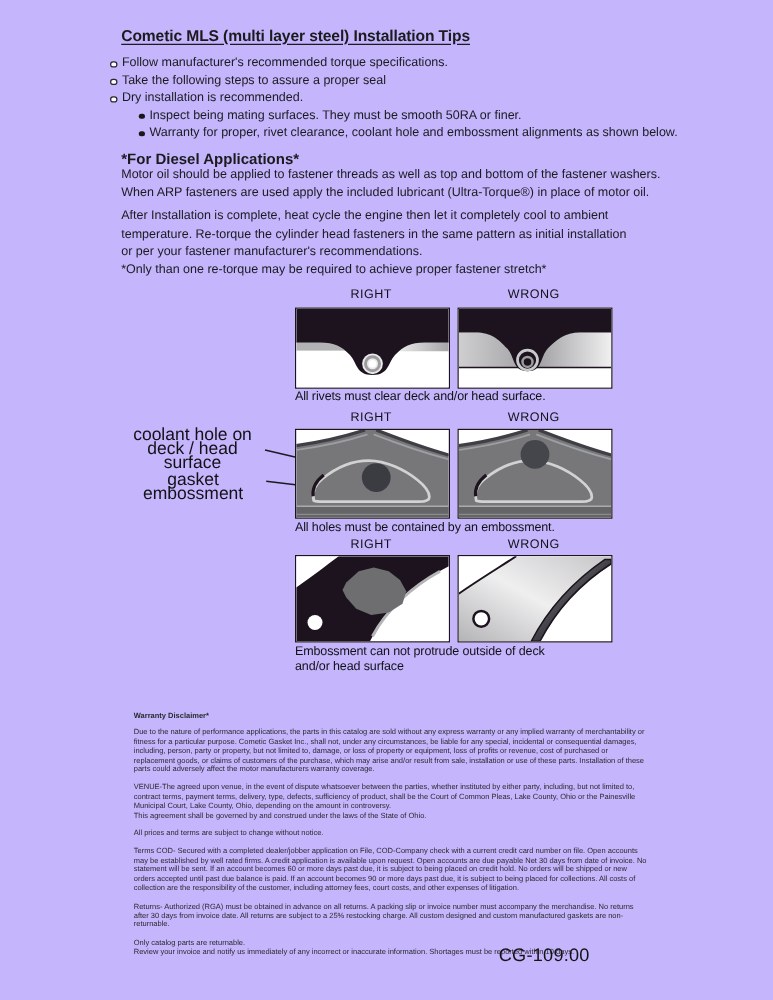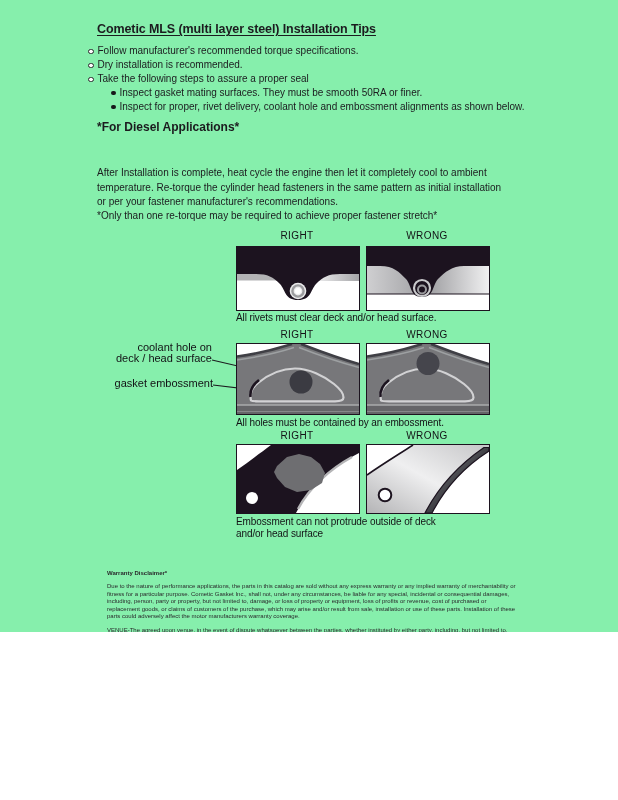--- a/index.html
+++ b/index.html
@@ -1,17 +1,17 @@
 <!DOCTYPE html>
 <html><head>
 <meta charset="utf-8">
 <style>
   html,body{margin:0;padding:0;background:#ffffff;}
   .page{
-    position:relative;width:618px;height:632px;background:#86efac;overflow:hidden;
+    position:relative;width:618px;height:800px;background:#c4b5fd;overflow:hidden;
     font-family:"Liberation Sans","DejaVu Sans",sans-serif;color:#1b1b1e;
   }
   .title{
     position:absolute;left:97px;top:22px;font-size:12.5px;font-weight:bold;
     letter-spacing:-0.1px;text-decoration:underline;text-underline-offset:2px;
   }
   .tips{position:absolute;left:88px;top:44px;font-size:10px;line-height:14px;width:470px;}
   .tip-row{display:flex;align-items:flex-start;}
   .tip-row.l2{padding-left:23px;}
   .marker{flex:0 0 auto;margin:4.5px 4px 0 0;}
@@ -20,21 +20,21 @@
   .diesel-heading{position:absolute;left:97px;top:120px;font-size:12px;font-weight:bold;}
   .para{position:absolute;left:97px;width:470px;font-size:10px;line-height:14.5px;white-space:pre-line;}
   .p1{top:133px;}
   .p2{top:166px;}
   .note{top:209px;}
   .dlabel{position:absolute;width:122px;text-align:center;font-size:10px;letter-spacing:0.4px;color:#121215;}
   .dbox{position:absolute;width:122px;border:1.5px solid #1c131f;background:#fff;}
   .dbox svg{display:block;width:100%;height:100%;}
   .h63{height:63px;} .h70{height:70px;} .h68{height:68px;}
   .dcap{position:absolute;left:236px;font-size:10px;font-weight:normal;letter-spacing:-0.1px;line-height:11.5px;white-space:pre-line;color:#121215;}
-  .side-label{position:absolute;text-align:right;font-size:11px;line-height:11px;white-space:pre-line;color:#121215;}
+  .side-label{position:absolute;text-align:center;font-size:14px;line-height:11px;white-space:pre-line;color:#121215;}
   .side-coolant{left:96px;width:116px;top:342px;}
   .side-emboss{left:96px;width:117px;top:378px;}
   .leader-overlay{position:absolute;left:110px;top:352px;width:192px;height:44px;pointer-events:none;}
   .disclaimer{position:absolute;left:107px;top:570px;width:412px;font-size:6px;line-height:7.4px;color:#2a2a2c;}
   .disclaimer .dhead{font-weight:bold;margin:0 0 6px 0;}
   .disclaimer p{margin:0 0 7px 0;white-space:pre-line;}
   .page-code{position:absolute;left:399px;top:757px;font-size:14.5px;letter-spacing:0.2px;color:#141416;}
 </style>
 </head>
 <body>
@@ -43,37 +43,39 @@
 
   <div class="title">Cometic MLS (multi layer steel) Installation Tips</div>
 
   <div class="tips">
     <div class="tip-row l1">
       <span class="marker"></span>
       <span>Follow manufacturer's recommended torque specifications.</span>
     </div>
     <div class="tip-row l1">
       <span class="marker"></span>
+      <span>Take the following steps to assure a proper seal</span>
+    </div>
+    <div class="tip-row l1">
+      <span class="marker"></span>
       <span>Dry installation is recommended.</span>
     </div>
-    <div class="tip-row l1">
-      <span class="marker"></span>
-      <span>Take the following steps to assure a proper seal</span>
-    </div>
     <div class="tip-row l2">
       <span class="marker"></span>
-      <span>Inspect gasket mating surfaces.  They must be smooth 50RA or finer.</span>
+      <span>Inspect being mating surfaces.  They must be smooth 50RA or finer.</span>
     </div>
     <div class="tip-row l2">
       <span class="marker"></span>
-      <span>Inspect for proper, rivet delivery, coolant hole and embossment alignments as shown below.</span>
+      <span>Warranty for proper, rivet clearance, coolant hole and embossment alignments as shown below.</span>
     </div>
   </div>
 
   <div class="diesel-heading">*For Diesel Applications*</div>
+  <div class="para p1">Motor oil should be applied to fastener threads as well as top and bottom of the fastener washers.
+When ARP fasteners are used apply the included lubricant (Ultra-Torque®) in place of motor oil.</div>
   <div class="para p2">After Installation is complete, heat cycle the engine then let it completely cool to ambient
 temperature. Re-torque the cylinder head fasteners in the same pattern as initial installation
 or per your fastener manufacturer's recommendations.</div>
   <div class="para note">*Only than one re-torque may be required to achieve proper fastener stretch*</div>
 
   <div class="dlabel" style="left:236px;top:230px;">RIGHT</div>
   <div class="dlabel" style="left:366px;top:230px;">WRONG</div>
 
   <div class="dbox h63" style="left:236px;top:246px;">
     <svg viewBox="0 0 122 63">

